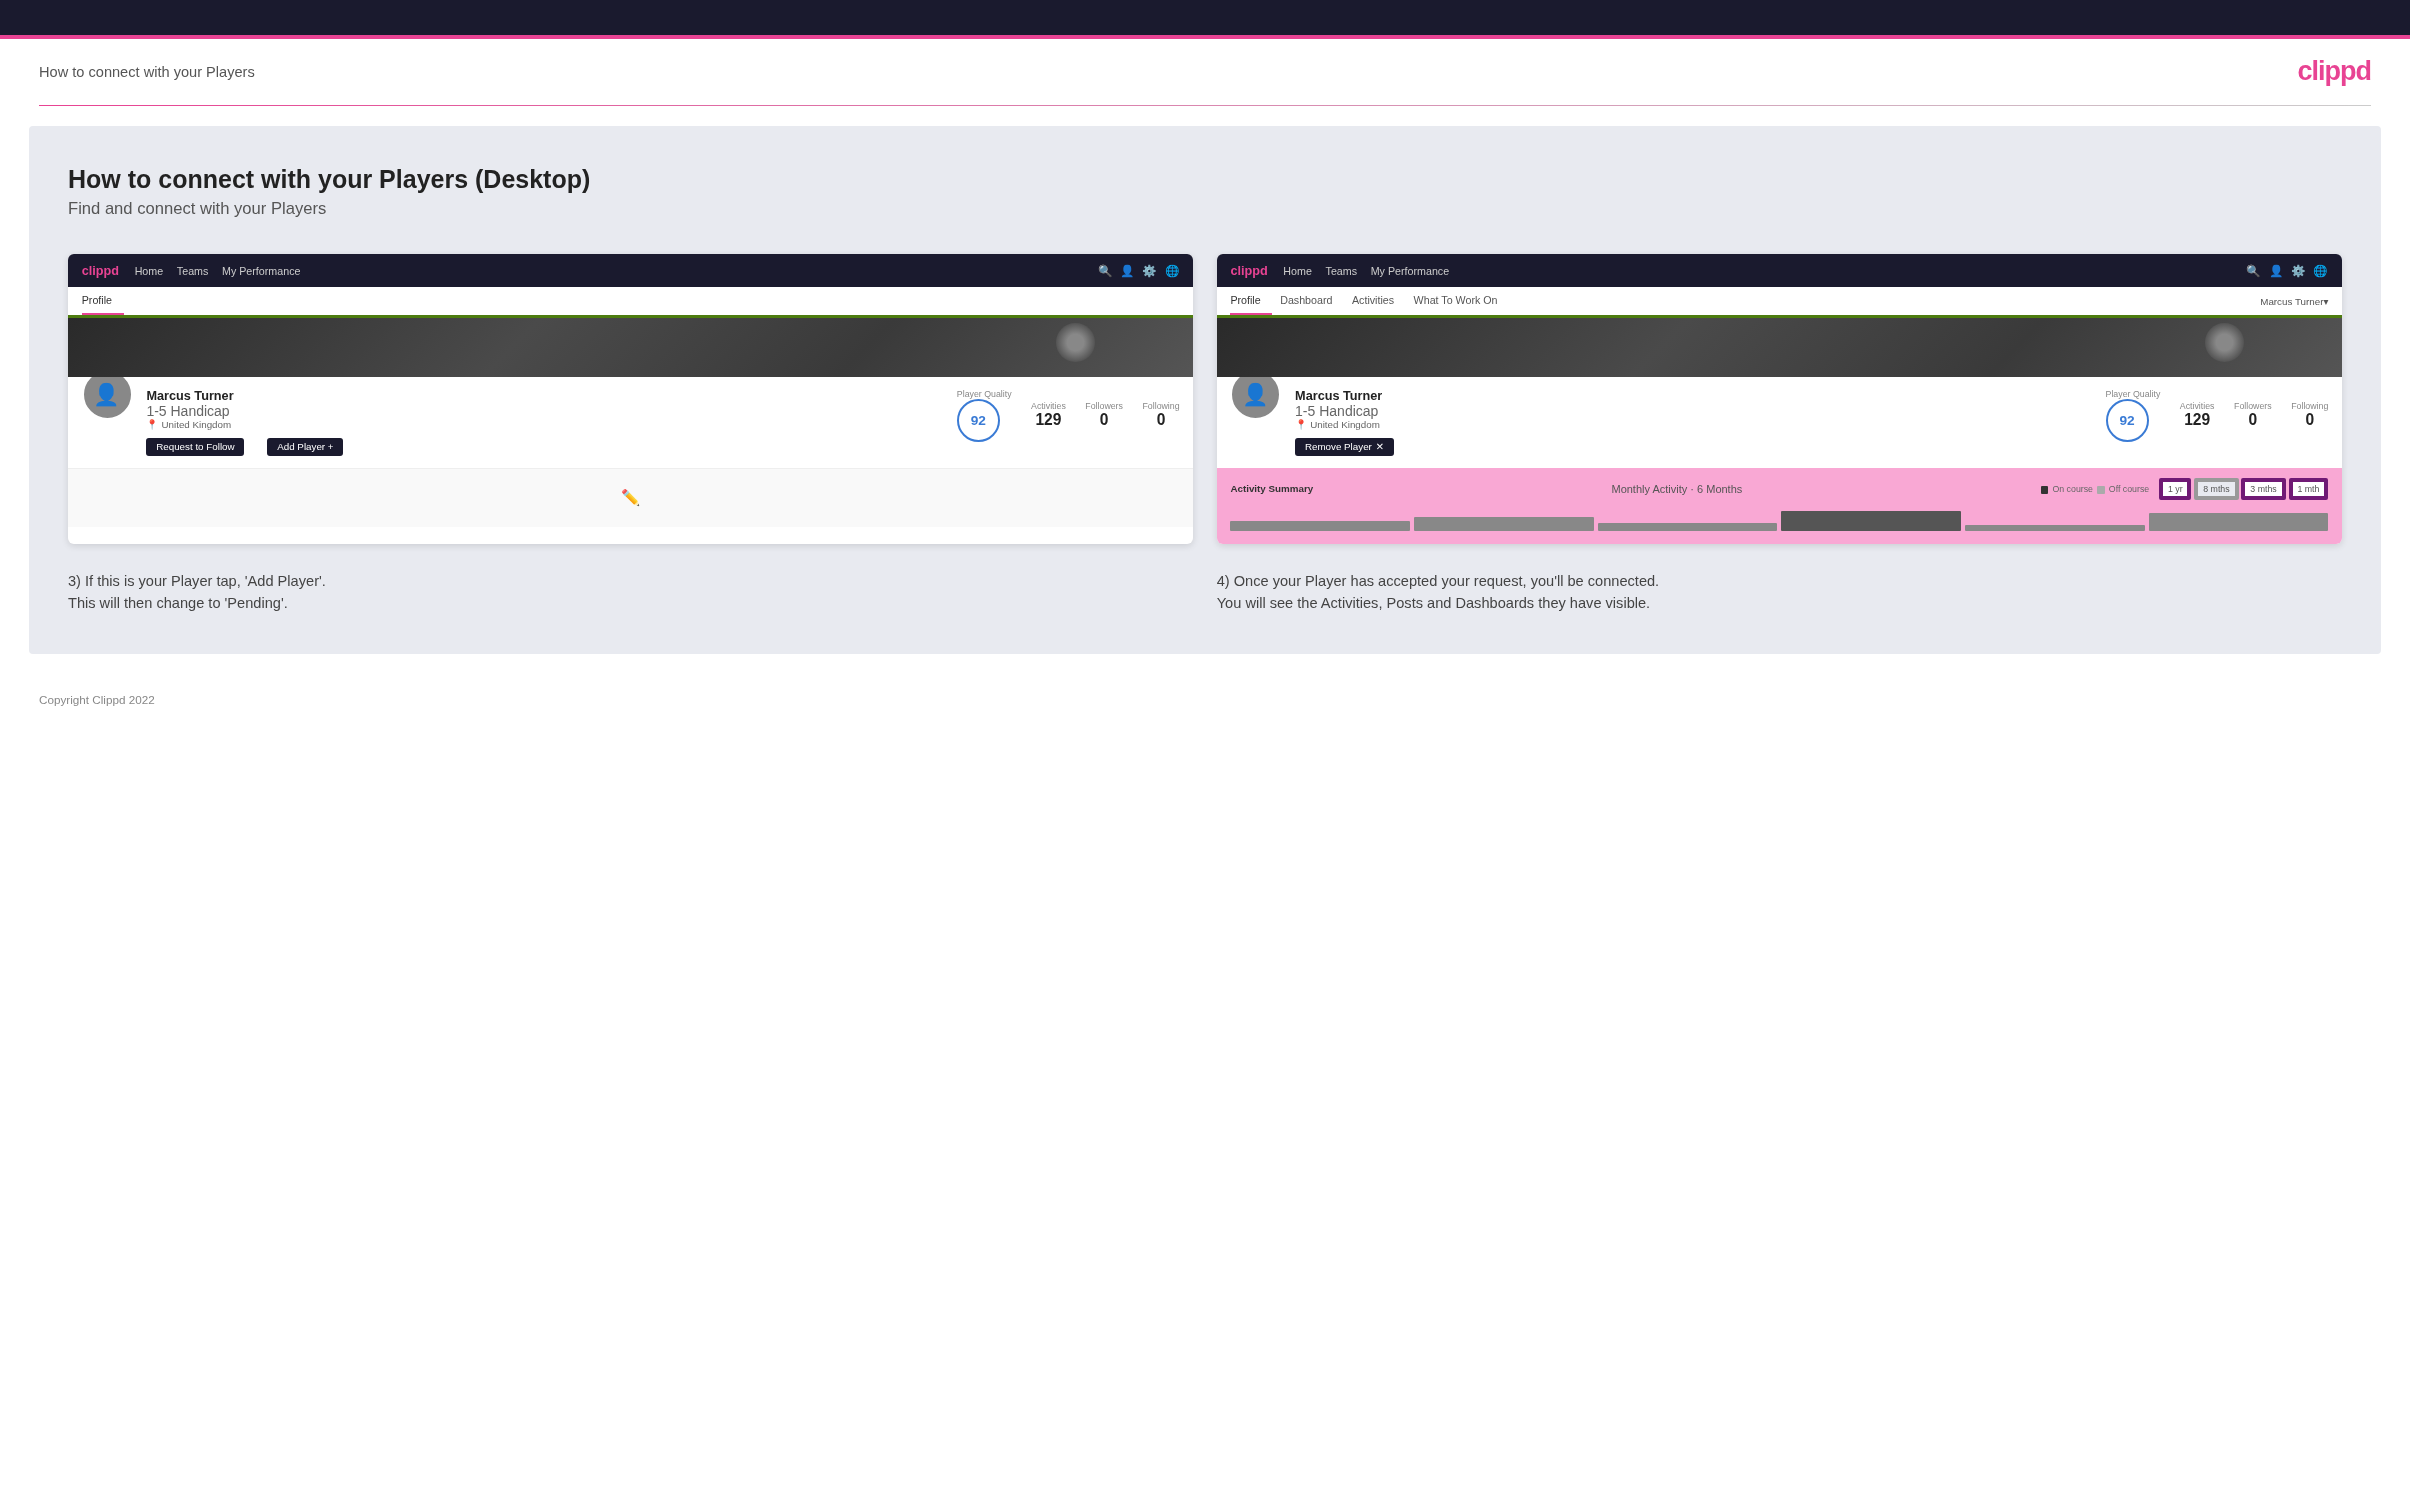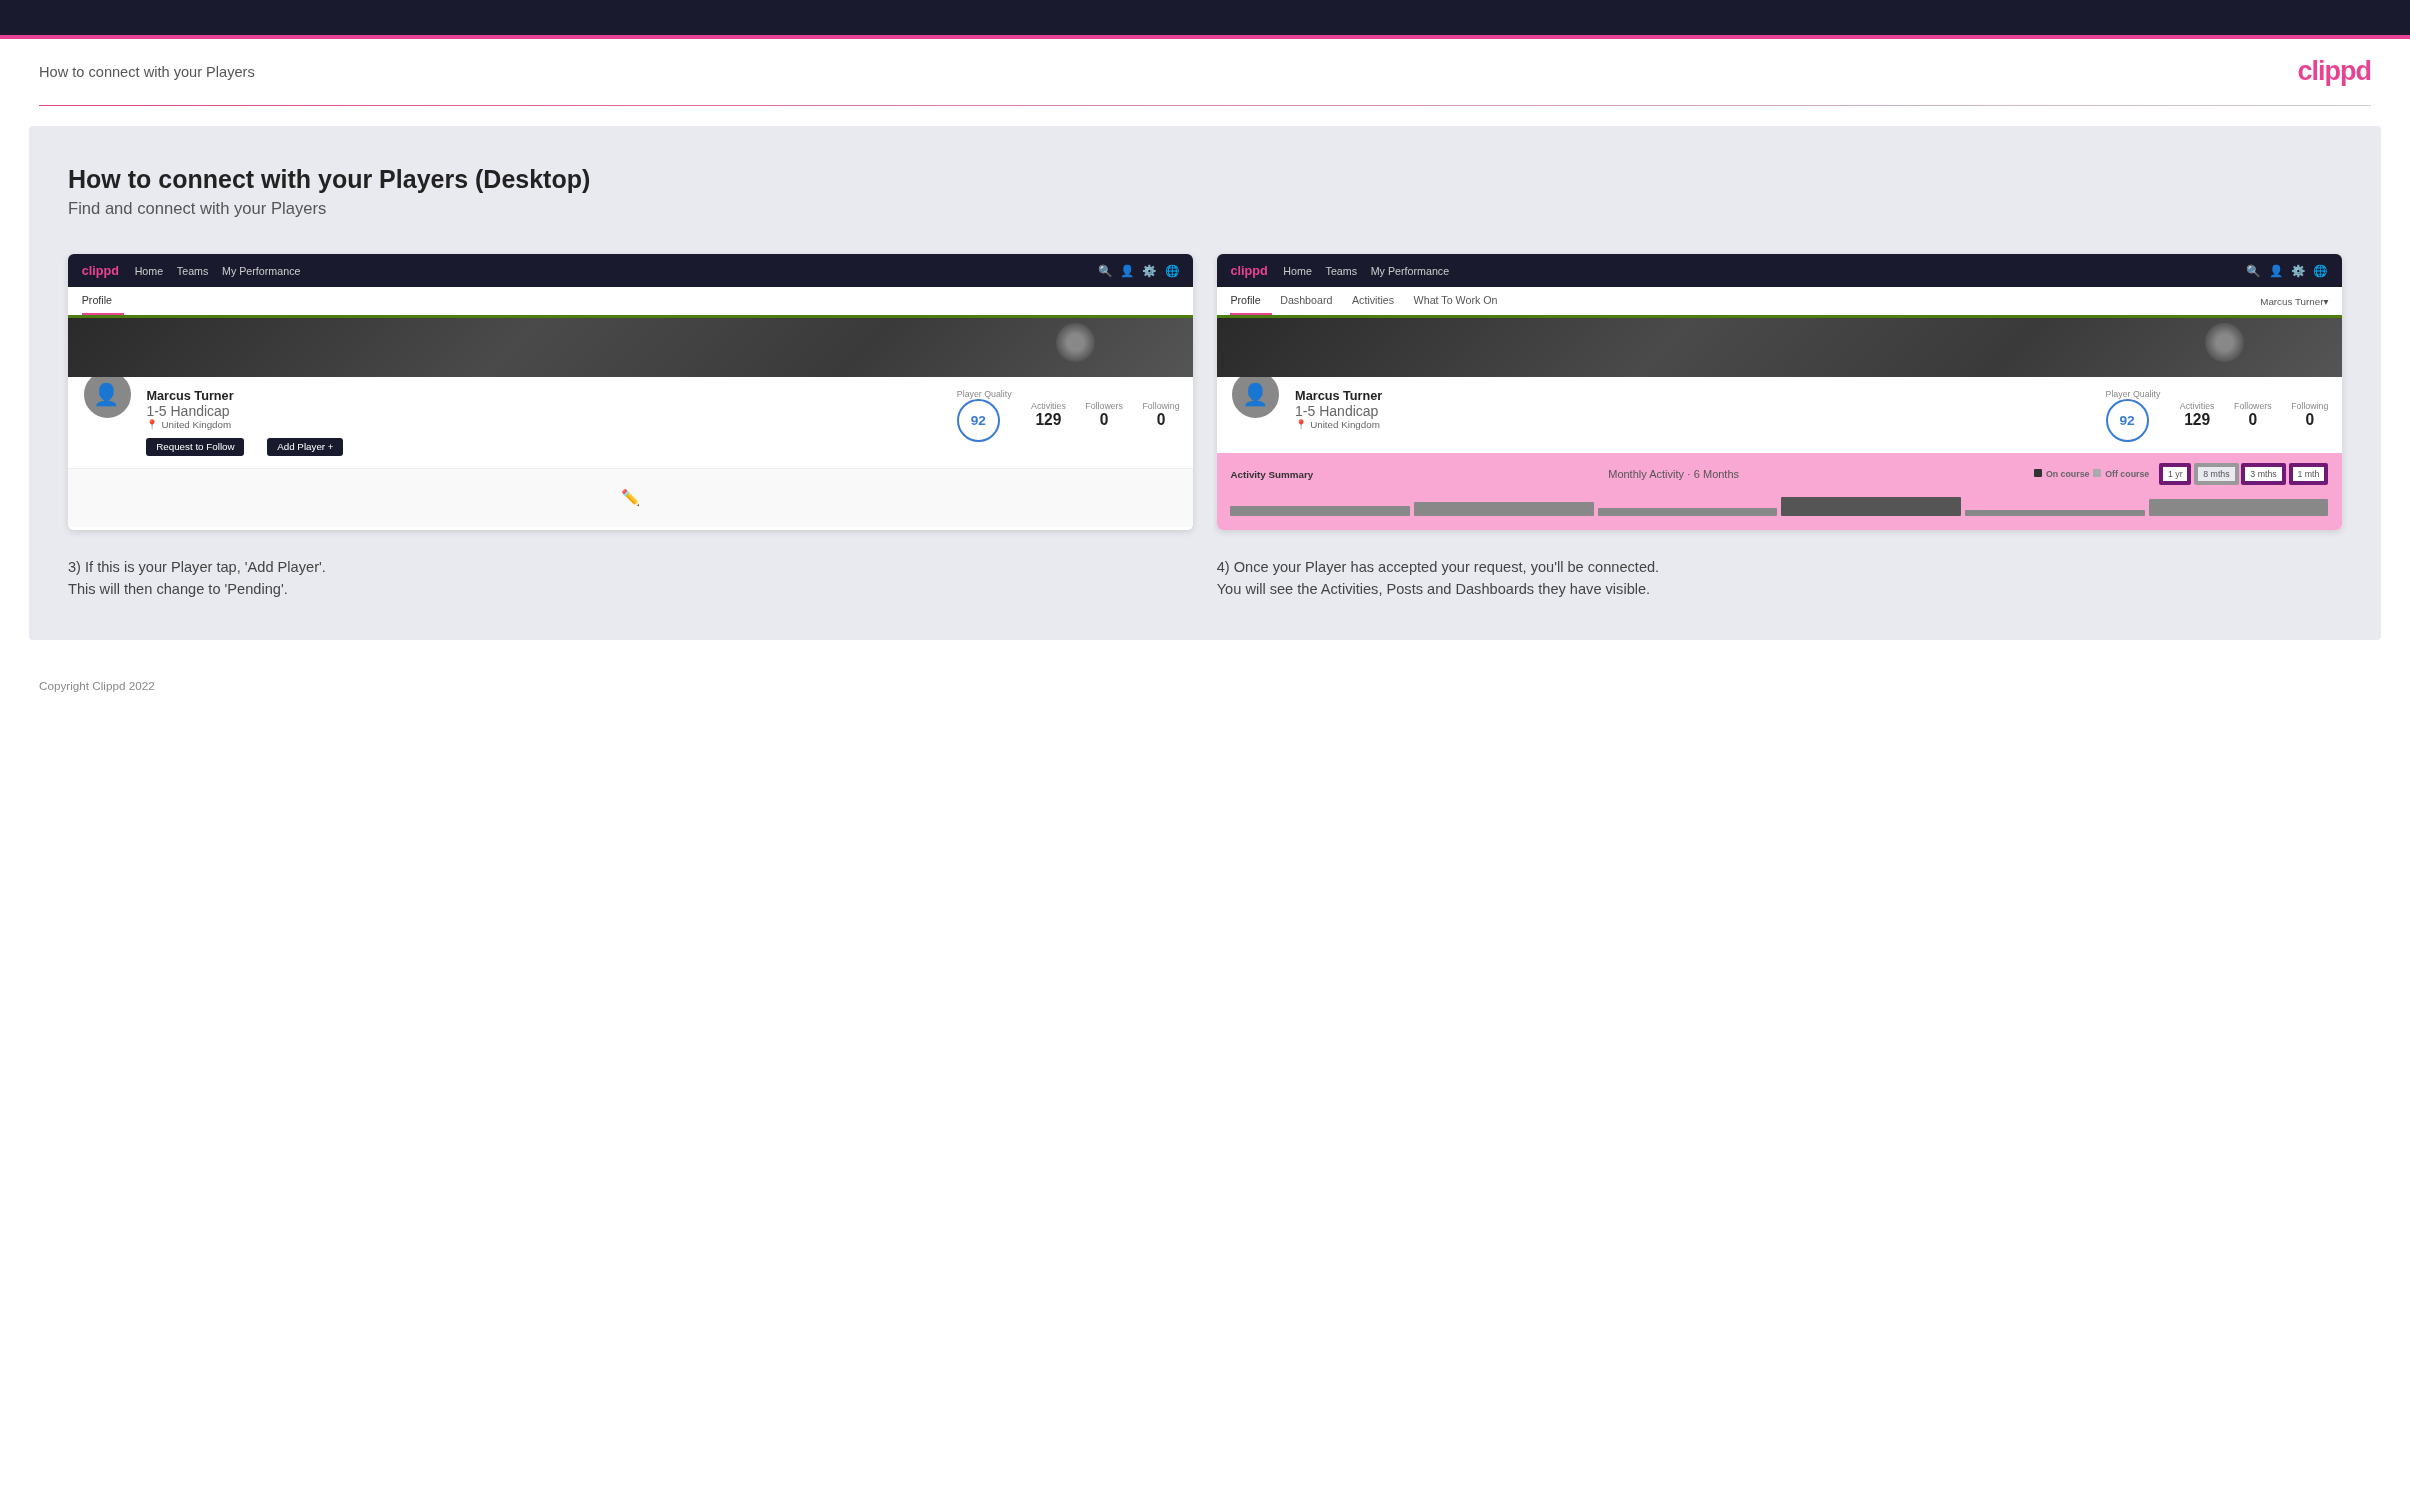--- a/index.html
+++ b/index.html
@@ -272,22 +272,21 @@
       font-weight: 600;
       color: #333;
     }
     .activity-period {
       font-size: 11px;
       color: #555;
     }
     .activity-legend {
       display: flex;
       gap: 4px;
-      align-items: flex-start;
-      font-weight: bold;
+      align-items: flex-end;
     }
     .legend-dot {
       width: 7.8px;
       height: 7.8px;
       border-radius: 1px;
     }
     .legend-label {
       font-size: 8.8px;
       color: #666;
     }
@@ -452,20 +451,26 @@
       <div class="golf-banner"></div>
 
       <div class="player-section">
         <div class="player-avatar">👤</div>
         <div class="player-info">
           <div class="player-name">Marcus Turner</div>
           <div class="player-handicap">1-5 Handicap</div>
           <div class="player-location">
             <span>📍</span>
             <span>United Kingdom</span>
+          </div>
+          <div class="player-buttons">
+            <button class="btn-remove">
+              <span>Remove Player</span>
+              <span>✕</span>
+            </button>
           </div>
         </div>
         <div class="stats-row">
           <div style="text-align:center;">
             <div class="quality-label">Player Quality</div>
             <div class="quality-circle">92</div>
           </div>
           <div class="stat-item">
             <div class="stat-label">Activities</div>
             <div class="stat-value">129</div>

